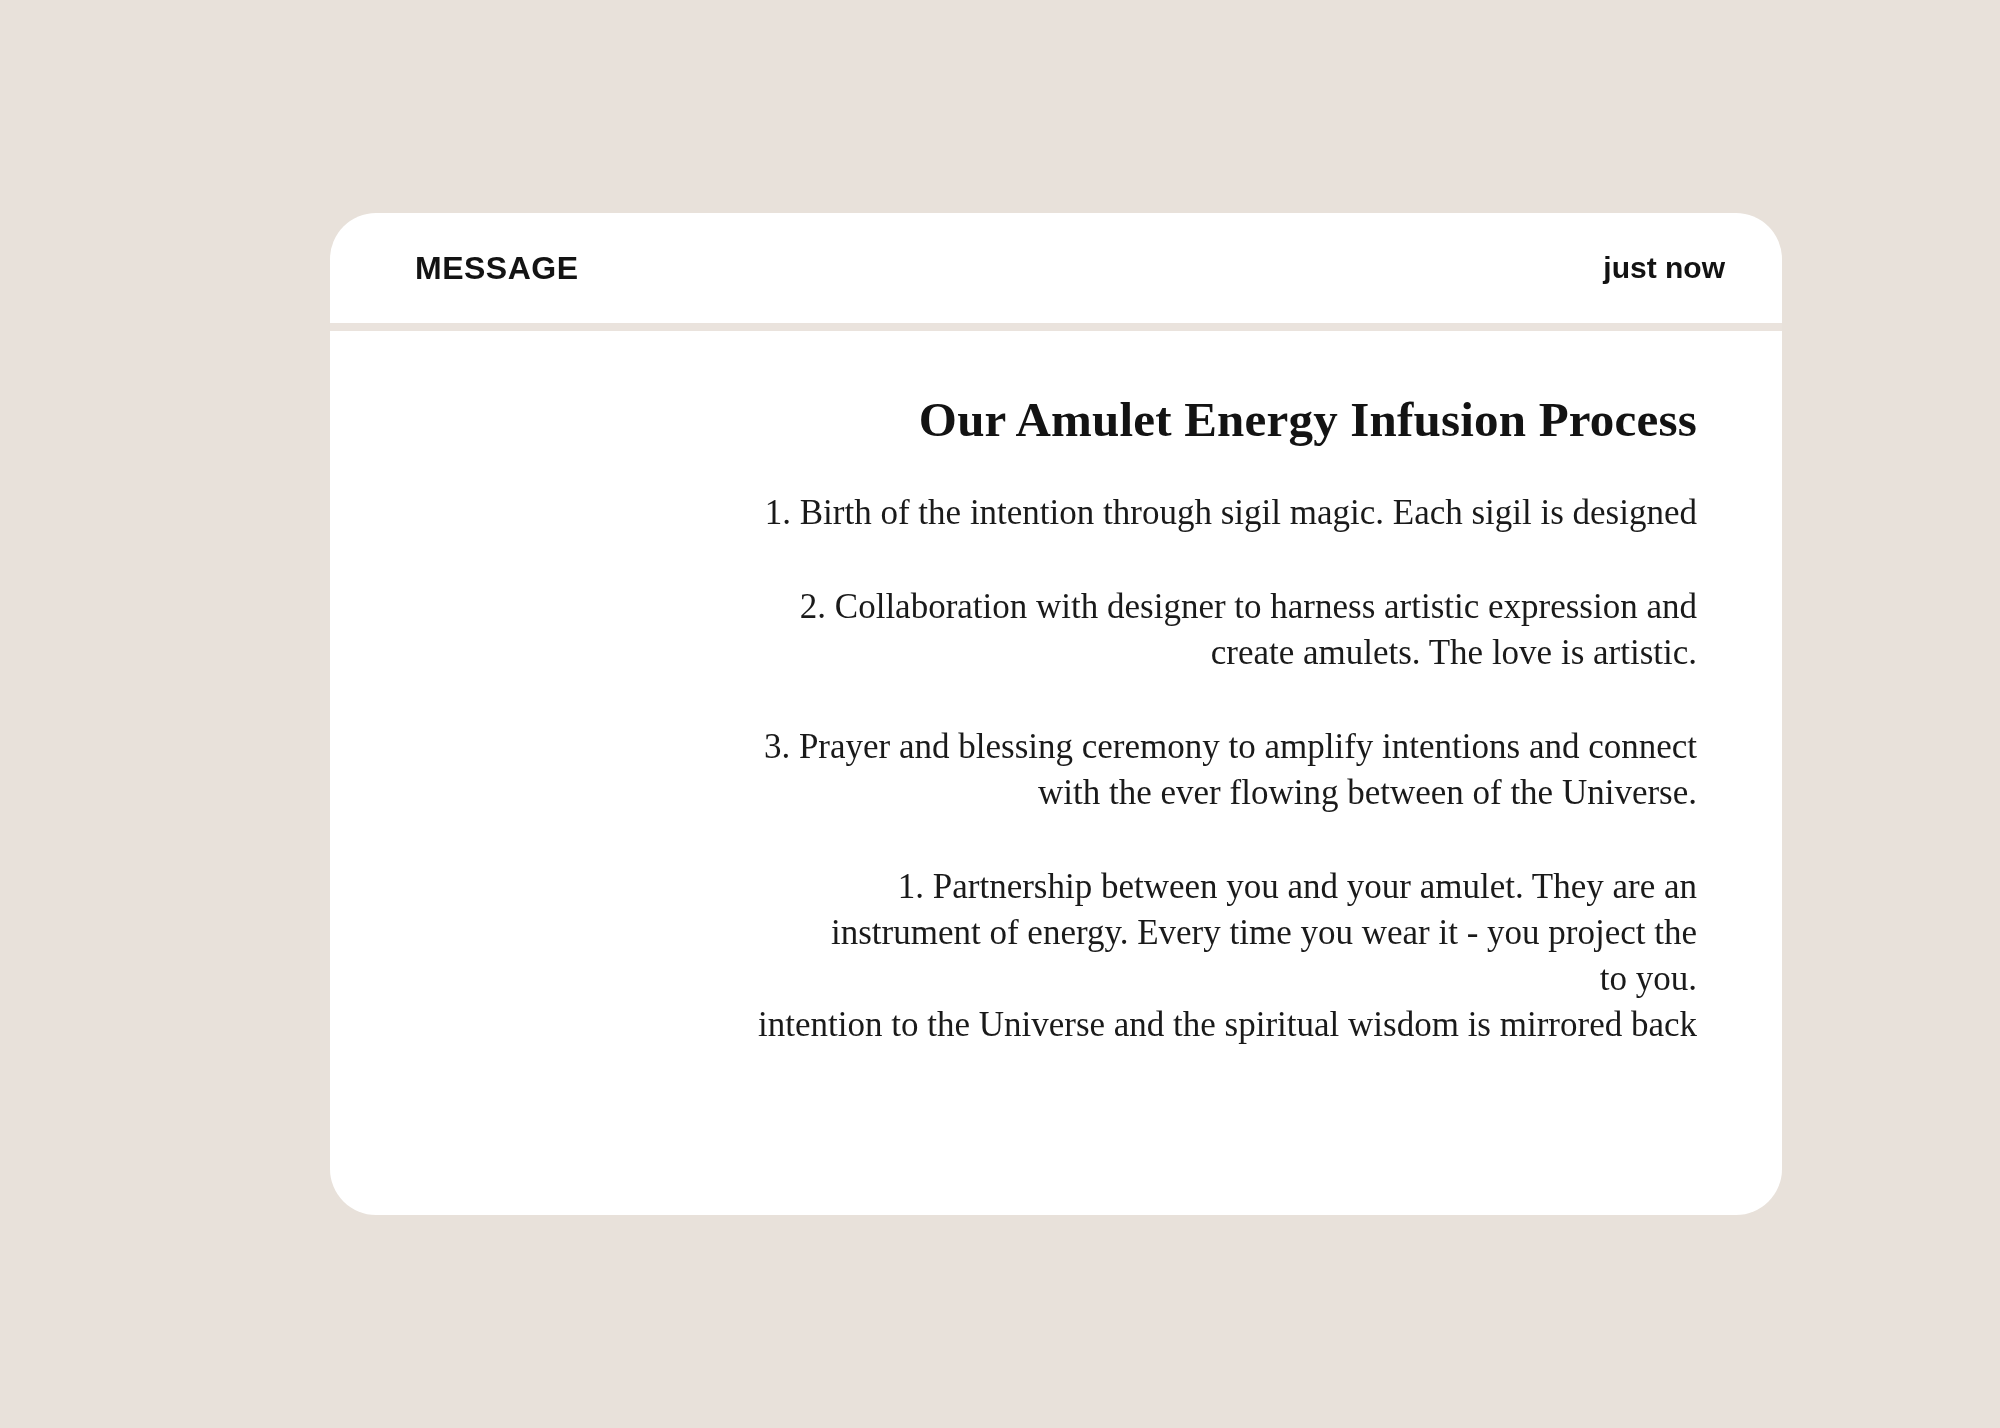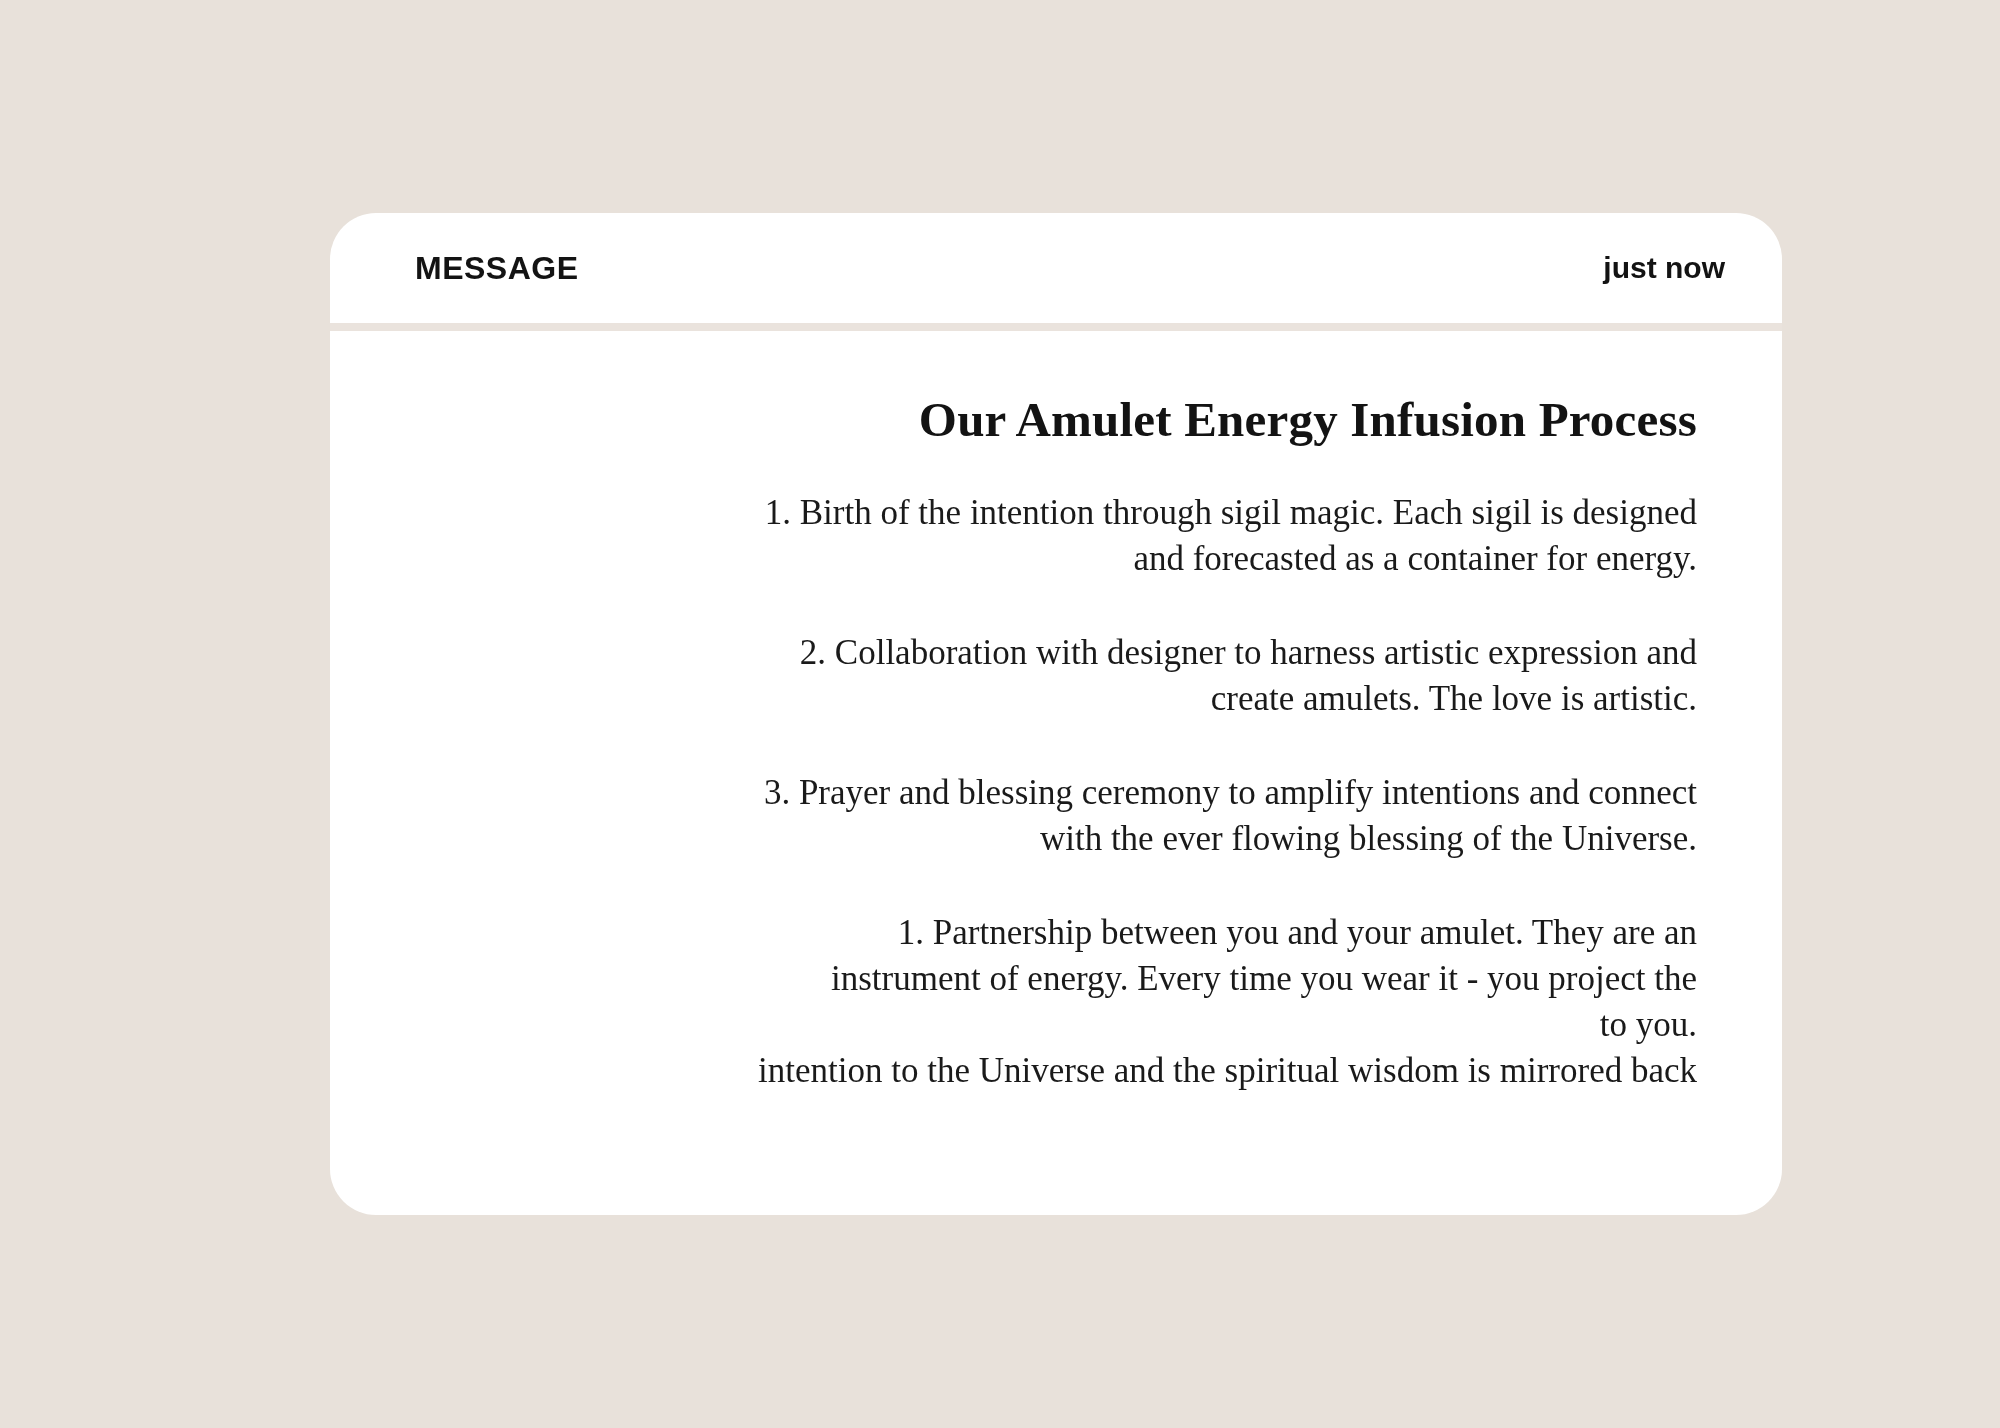--- a/index.html
+++ b/index.html
@@ -83,31 +83,30 @@
       <span class="header-timestamp">just now</span>
     </div>
 
     <div class="header-divider"></div>
 
     <div class="card-body">
       <h1 class="message-title">Our Amulet Energy Infusion Process</h1>
 
       <p class="paragraph">
         <span class="line">1. Birth of the intention through sigil magic. Each sigil is designed</span>
-        <span class="line">and forecasted as a container for energy.</span>
       </p>
 
       <p class="paragraph">
         <span class="line">2. Collaboration with designer to harness artistic expression and</span>
         <span class="line">create amulets. The love is artistic.</span>
       </p>
 
       <p class="paragraph">
         <span class="line">3. Prayer and blessing ceremony to amplify intentions and connect</span>
-        <span class="line">with the ever flowing blessing of the Universe.</span>
+        <span class="line">with the ever flowing between of the Universe.</span>
       </p>
 
       <p class="paragraph">
         <span class="line">1. Partnership between you and your amulet. They are an</span>
         <span class="line">instrument of energy. Every time you wear it - you project the</span>
         <span class="line">to you.</span>
         <span class="line">intention to the Universe and the spiritual wisdom is mirrored back</span>
       </p>
     </div>
 

